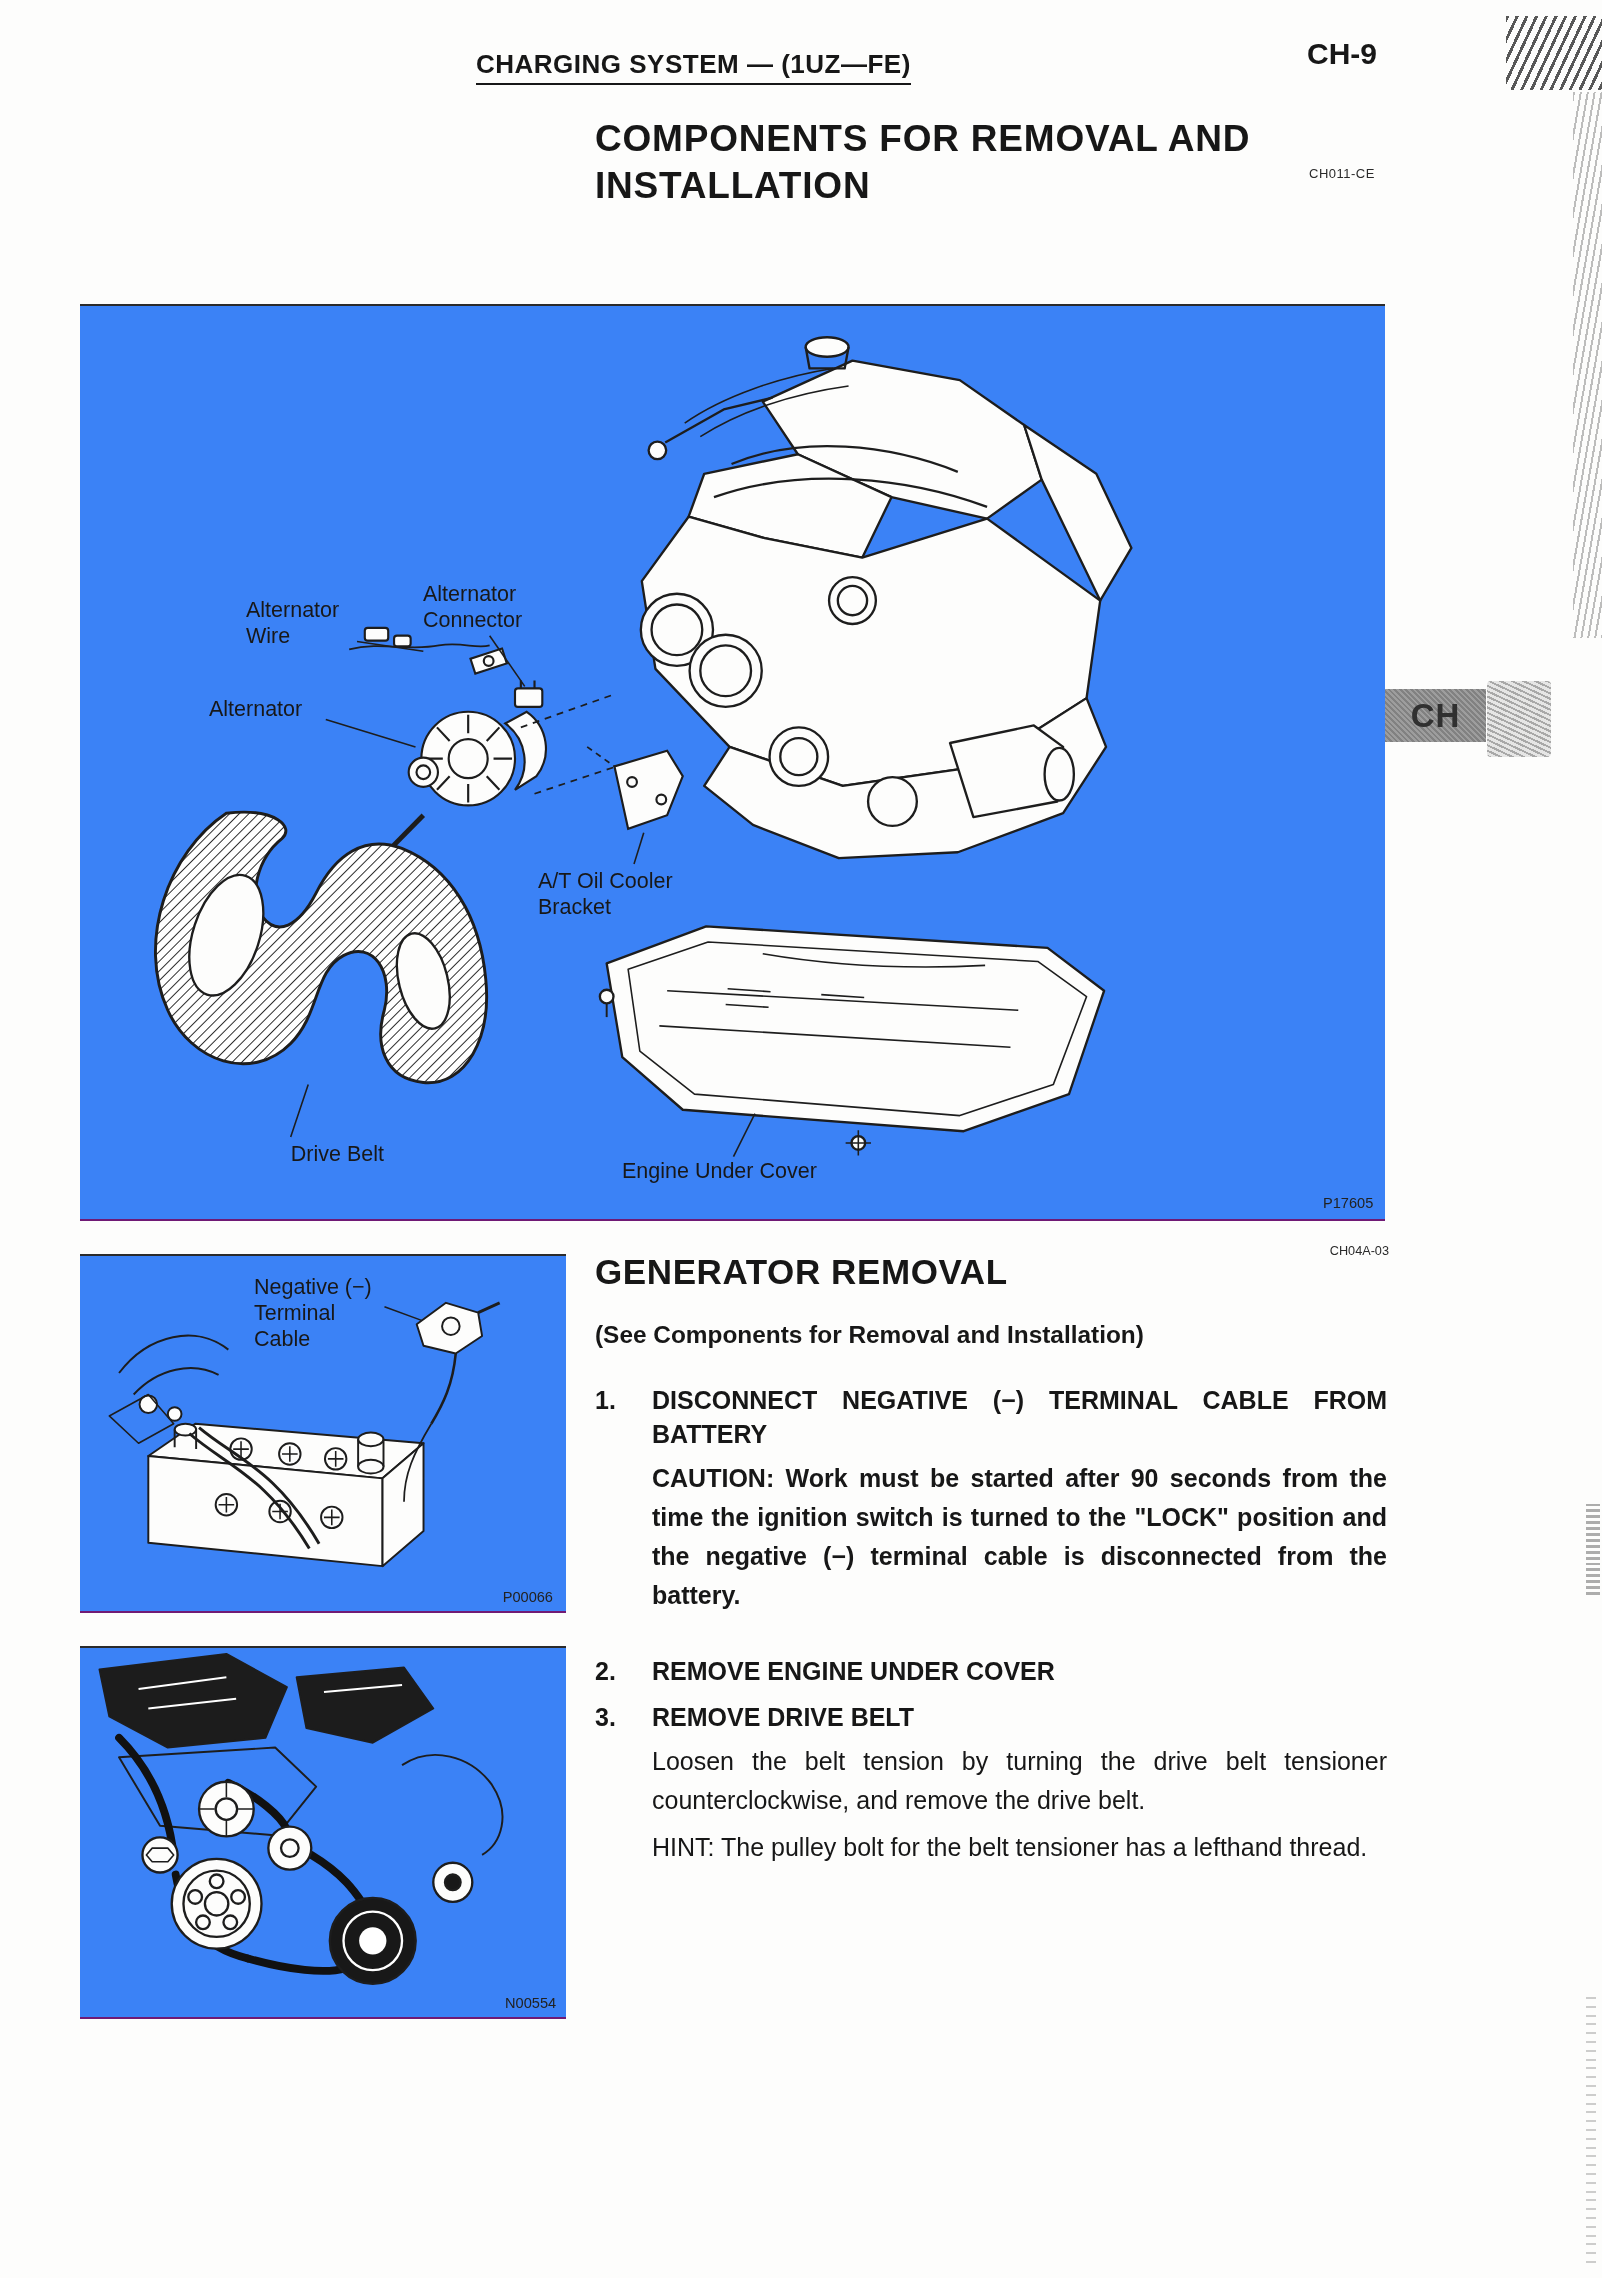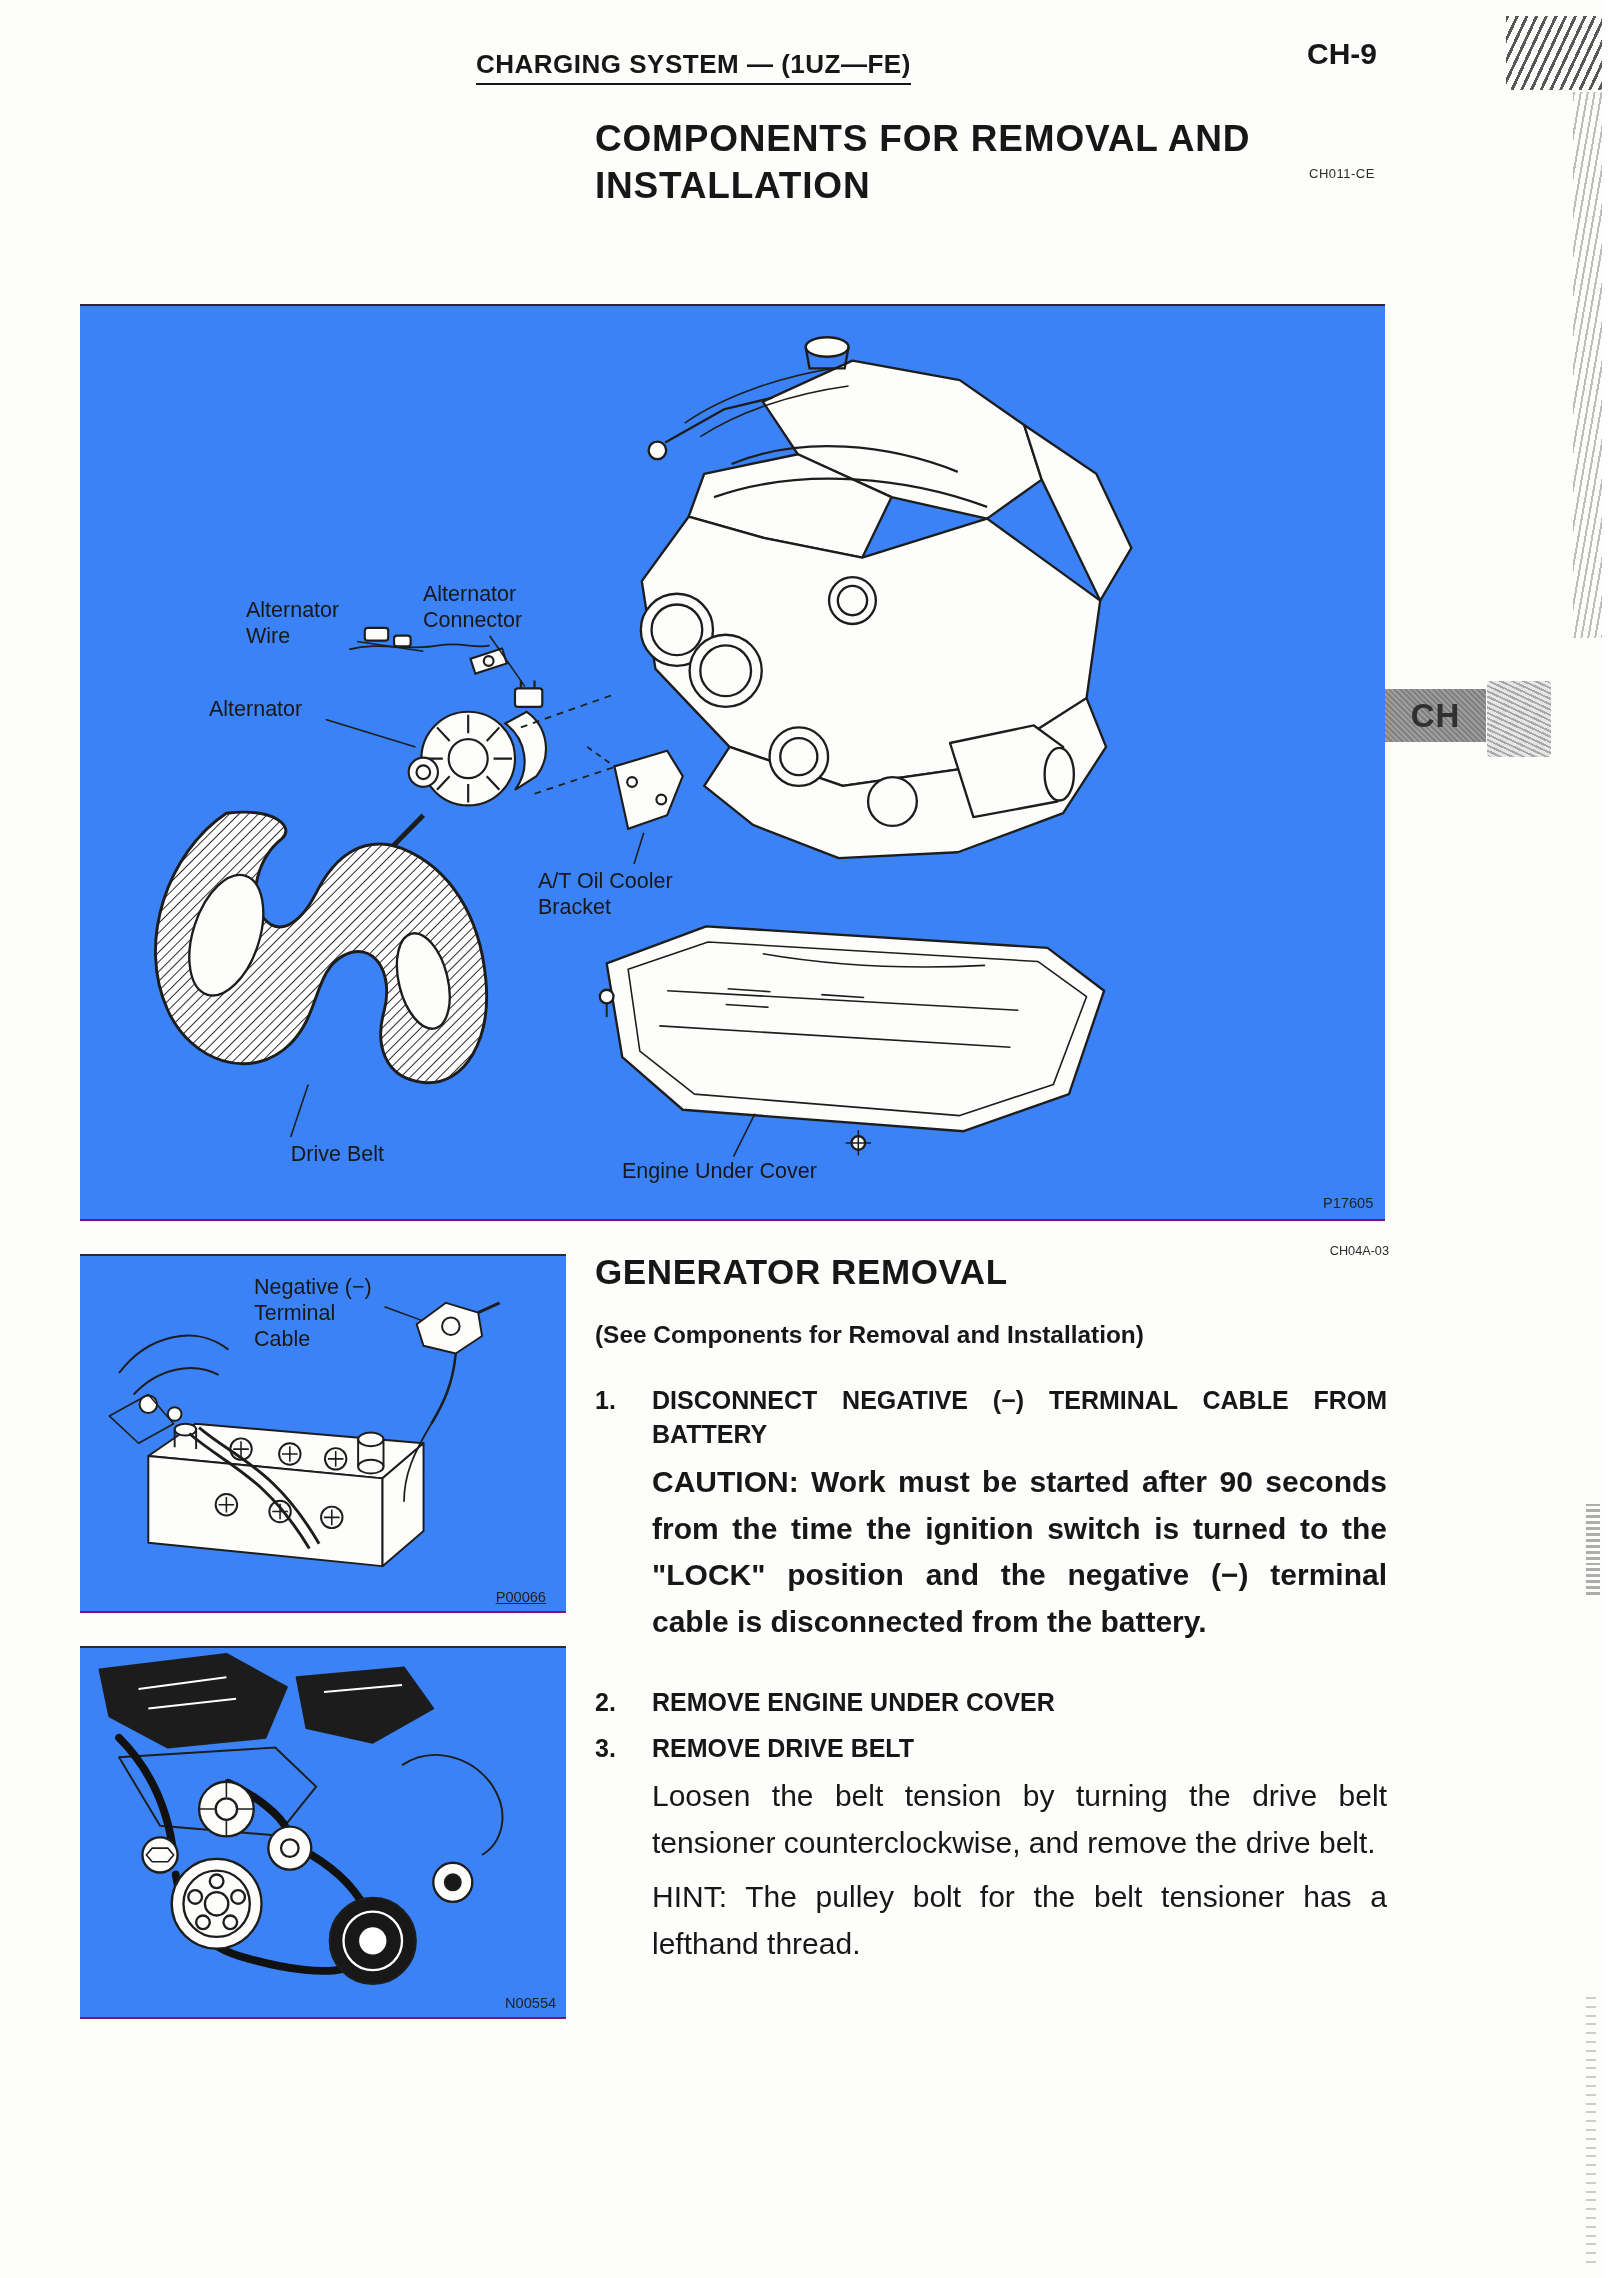--- a/index.html
+++ b/index.html
@@ -35,21 +35,21 @@
   .removal-head{position:relative;margin-bottom:29px;}
   .section-title{font-size:35px;font-weight:bold;letter-spacing:0.6px;margin:0;}
   .sec-code{position:absolute;right:-2px;top:-7.8px;font-size:12.7px;color:#2a2a2a;}
   .see-note{font-size:24.4px;font-weight:bold;margin-bottom:35px;}
   .step{display:flex;}
   .step + .step{margin-top:11.7px;}
   .step.gap-before{margin-top:41px;}
   .step-num{width:57px;flex:none;font-size:25px;font-weight:bold;line-height:1.35;}
   .step-content{flex:1;}
   .step-head{font-size:25px;font-weight:bold;line-height:1.35;text-align:justify;}
-  .step-body{font-size:30px;line-height:1.55;text-align:justify;margin-top:7.8px;}
+  .step-body{font-size:25px;line-height:1.55;text-align:justify;margin-top:7.8px;}
   .bold{font-weight:bold;}
   
   .ch-tab{
     position:absolute;top:689px;right:116px;width:101px;height:53px;background:#9d9d9d;
     background-image:repeating-linear-gradient(45deg,rgba(0,0,0,.18) 0 2px,transparent 2px 3.9px);
     display:flex;align-items:center;justify-content:center;
     font-size:33px;font-weight:bold;color:#303030;letter-spacing:1px;
   }
   .tab-blob{position:absolute;top:681px;right:51px;width:64px;height:76px;opacity:.8;border-radius:3.9px;
     background:repeating-linear-gradient(25deg,rgba(60,60,60,.55) 0 2px,rgba(170,170,170,.35) 2px 4.9px);}
@@ -221,21 +221,21 @@
         <ellipse cx="298" cy="216" rx="13" ry="7"></ellipse>
 
         <path d="M112 182 C150 215 190 225 235 300" fill="none" stroke-width="3"></path>
         <path d="M122 176 C160 208 200 218 245 295" fill="none" stroke-width="3"></path>
         <path d="M360 172 C342 202 332 224 332 252" fill="none" stroke-width="1.8"></path>
 
         <path d="M312 52 L350 66" fill="none" stroke-width="1.6"></path>
       </g>
     </svg>
     <div class="lbl" style="left:174px;top:17.6px;width:129px;">Negative (−) Terminal Cable</div>
-    <div class="fig-code" style="right:20px;bottom:5.9px;text-decoration:underline;">P00066</div>
+    <div class="fig-code" style="right:13px;bottom:5.9px;">P00066</div>
   </div>
 
   <div class="figure fig-belt">
     <svg class="fig-svg" viewBox="0 0 498 378" preserveAspectRatio="none">
       <g stroke="#1d1d1d" stroke-linejoin="round">
 
         <path d="M20 22 L150 6 L212 40 L190 92 L90 102 L30 70 Z" fill="#1c1c1c" stroke-width="2"></path>
         <path d="M60 42 L150 30 M70 62 L160 52" stroke="#ffffff" stroke-width="2" fill="none"></path>
         <path d="M222 30 L332 20 L362 62 L300 97 L232 82 Z" fill="#1c1c1c" stroke-width="2"></path>
         <path d="M250 45 L330 38" stroke="#ffffff" stroke-width="2" fill="none"></path>

